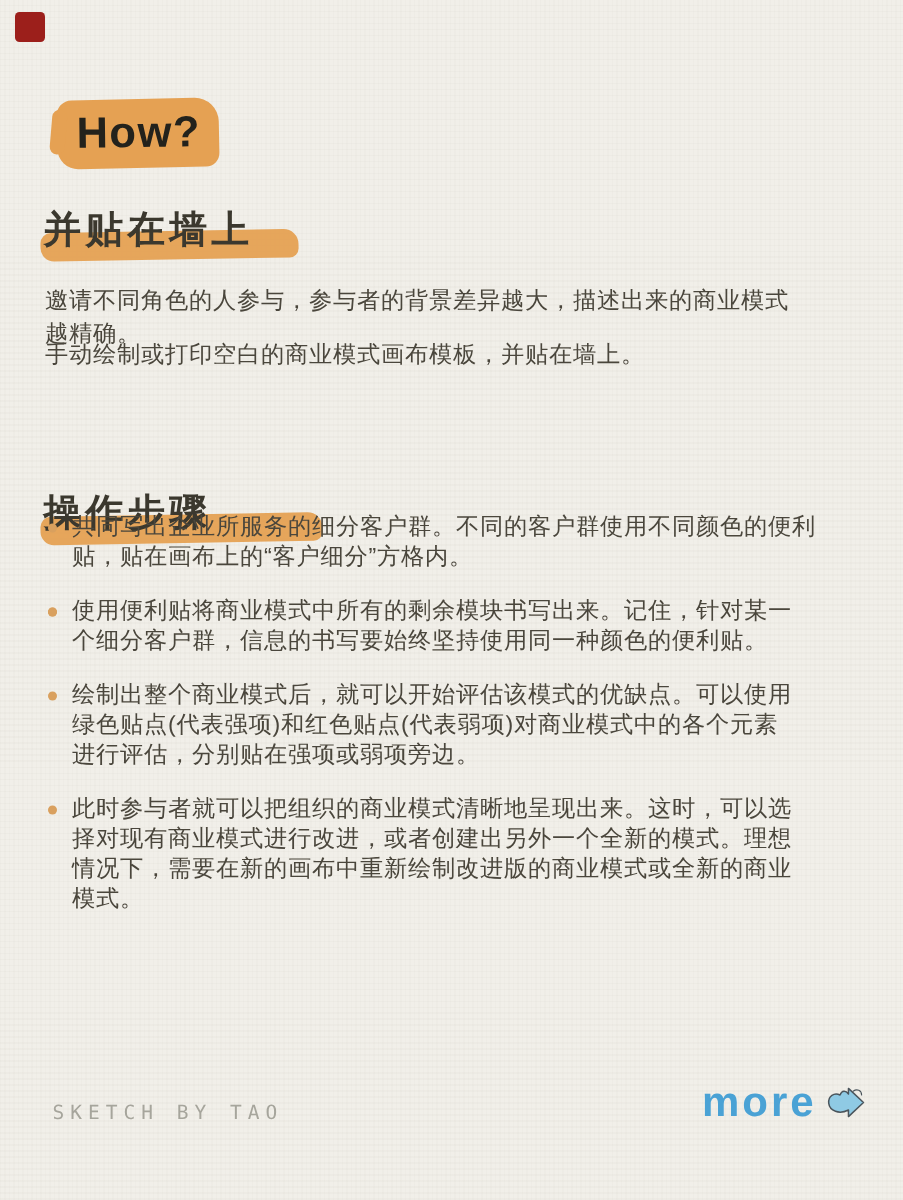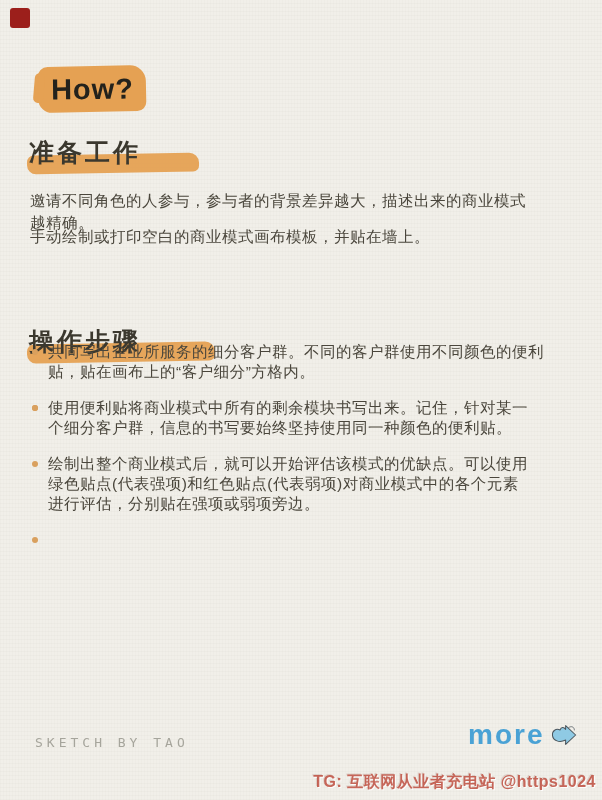--- a/index.html
+++ b/index.html
@@ -94,21 +94,21 @@
 <div class="page">
 
   <div class="corner-square"></div>
 
   <div class="how-badge">
     <span class="badge-text">How?</span>
   </div>
 
   <div class="section-heading heading-1">
     <span class="hl"></span>
-    <span class="ht">准备工作</span>
+    <span class="ht">并贴在墙上</span>
   </div>
 
   <p class="para para-1 body-text">邀请不同角色的人参与，参与者的背景差异越大，描述出来的商业模式
 越精确。</p>
   <p class="para para-2 body-text">手动绘制或打印空白的商业模式画布模板，并贴在墙上。</p>
 
   <div class="section-heading heading-2">
     <span class="hl"></span>
     <span class="ht">操作步骤</span>
   </div>
@@ -128,28 +128,31 @@
 个细分客户群，信息的书写要始终坚持使用同一种颜色的便利贴。</span>
     </li>
     <li>
       <span class="bullet-dot"></span>
       <span class="body-text">绘制出整个商业模式后，就可以开始评估该模式的优缺点。可以使用
 绿色贴点(代表强项)和红色贴点(代表弱项)对商业模式中的各个元素
 进行评估，分别贴在强项或弱项旁边。</span>
     </li>
     <li>
       <span class="bullet-dot"></span>
+      <span class="body-text">此时参与者就可以把组织的商业模式清晰地呈现出来。这时，可以选
+择对现有商业模式进行改进，或者创建出另外一个全新的模式。理想
+情况下，需要在新的画布中重新绘制改进版的商业模式或全新的商业
+模式。</span>
     </li>
   </ul>
 
   <div class="credit">SKETCH BY TAO</div>
 
   <div class="more-link">
     <span class="more-label">more</span>
     <svg class="more-icon-svg" viewBox="0 0 44 40" xmlns="http://www.w3.org/2000/svg">
       <path d="M25 5 L41 20 L25 35 L25 28 C15 33 5 29 4 21 C3 13 10 9 16 12 C18 7 22 7 25 11 Z" fill="#8fcae4" stroke="#4b555c" stroke-width="1.6" stroke-linejoin="round"></path>
       <path d="M30 8 C34 5 39 7 39 12" fill="none" stroke="#4b555c" stroke-width="1.2" stroke-linecap="round"></path>
     </svg>
   </div>
 
-  <div class="watermark">TG: 互联网从业者充电站 @https1024</div>
 
 </div>
 
 </body></html>

